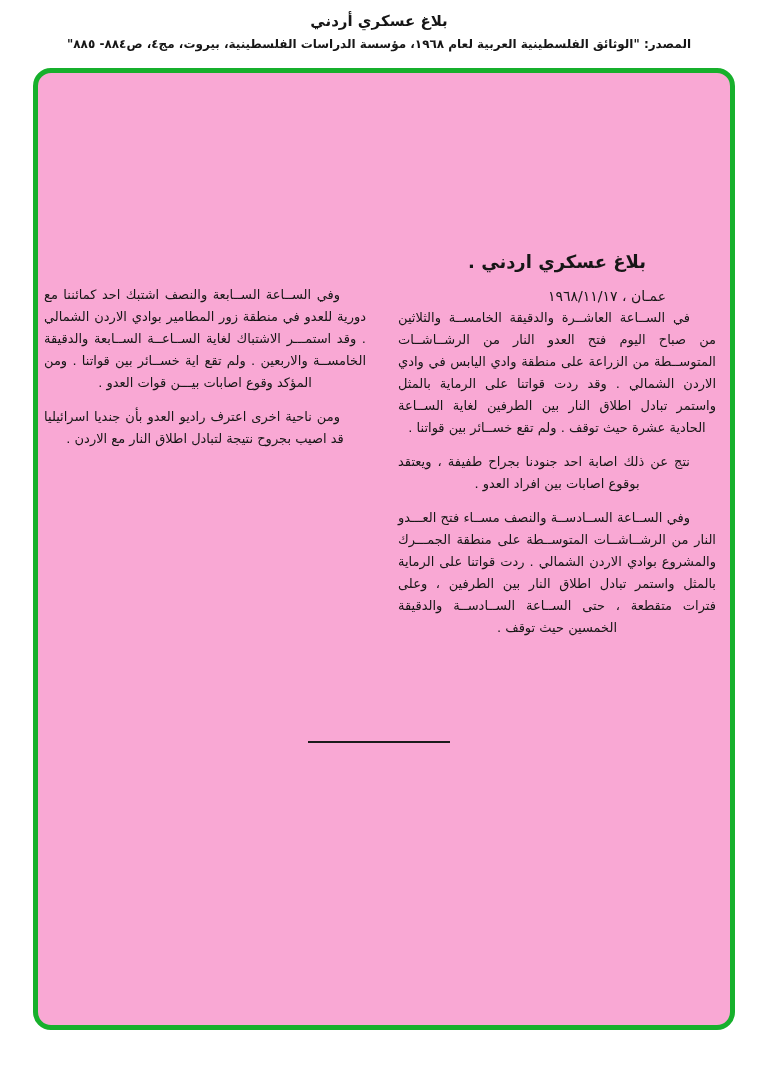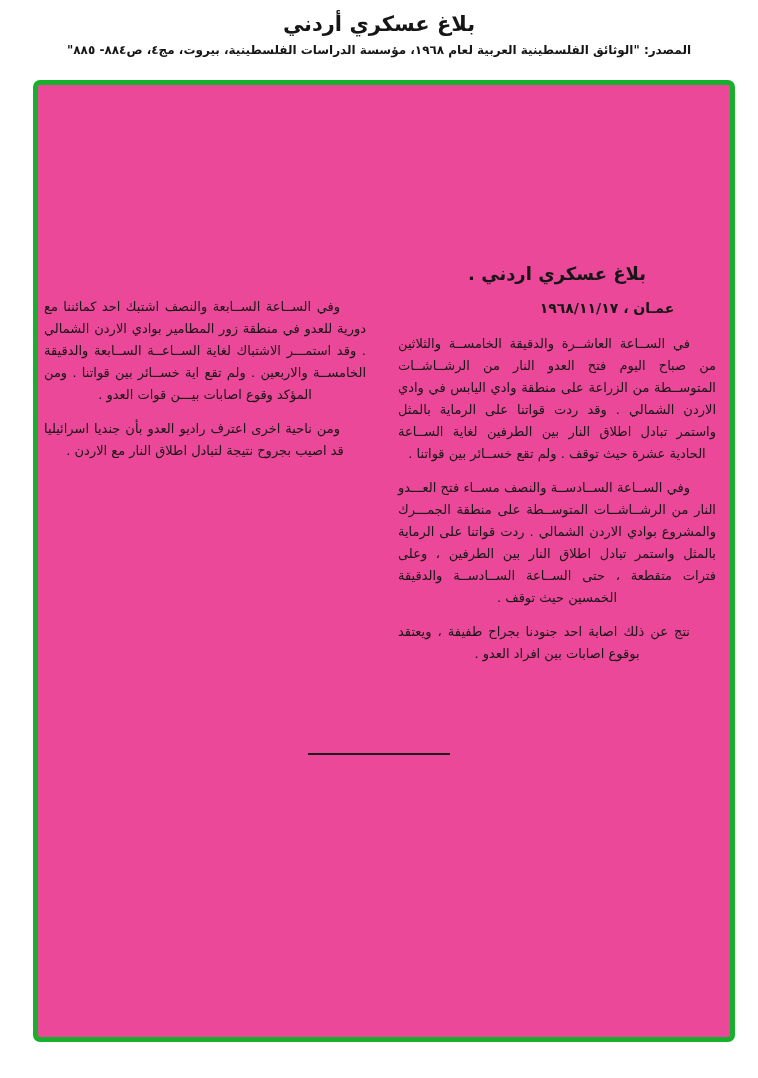--- a/index.html
+++ b/index.html
@@ -22,39 +22,39 @@
   }
   
   .top-header {
     position: absolute;
     top: 12px;
     left: 0;
     right: 0;
     text-align: center;
   }
   .top-title {
-    font-size: 21px;
+    font-size: 15px;
     font-weight: bold;
   }
   .source-line {
     margin-top: 7px;
     font-size: 12px;
     font-weight: bold;
     white-space: nowrap;
   }
   
   .doc-frame {
     position: absolute;
     left: 33px;
-    top: 80px;
+    top: 68px;
     width: 692px;
     height: 952px;
     border: 5px solid #17b02c;
-    border-radius: 7px;
-    background: #ec4899;
+    border-radius: 18px;
+    background: #f9a8d4;
   }
   
   .col {
     position: absolute;
     font-size: 13px;
     line-height: 22px;
   }
   .col-right {
     top: 178px;
     right: 14px;
@@ -68,22 +68,20 @@
   .doc-title {
     font-size: 18px;
     font-weight: bold;
     text-align: center;
     margin-bottom: 12px;
   }
   .dateline {
     font-size: 14px;
     text-align: center;
     padding-left: 100px;
-    margin-bottom: 14px;
-    font-weight: bold;
   }
   .news-header {
     font-size: 13.5px;
     text-align: center;
     padding-left: 40px;
     margin-bottom: 22px;
   }
   .para {
     margin: 0 0 12px 0;
     text-align: justify;
@@ -110,22 +108,22 @@
     <div class="top-title">بلاغ عسكري أردني</div>
     <div class="source-line">المصدر: "الوثائق الفلسطينية العربية لعام ١٩٦٨، مؤسسة الدراسات الفلسطينية، بيروت، مج٤، ص٨٨٤- ٨٨٥"</div>
   </div>
 
   <div class="doc-frame">
 
     <div class="col col-right">
       <div class="doc-title">بلاغ عسكري اردني .</div>
       <div class="dateline">عمـان ، ١٩٦٨/١١/١٧</div>
       <p class="para">في الســاعة العاشــرة والدقيقة الخامســة والثلاثين من صباح اليوم فتح العدو النار من الرشــاشــات المتوســطة من الزراعة على منطقة وادي اليابس في وادي الاردن الشمالي . وقد ردت قواتنا على الرماية بالمثل واستمر تبادل اطلاق النار بين الطرفين لغاية الســاعة الحادية عشرة حيث توقف . ولم تقع خســائر بين قواتنا .</p>
+      <p class="para">نتج عن ذلك اصابة احد جنودنا بجراح طفيفة ، ويعتقد بوقوع اصابات بين افراد العدو .</p>
       <p class="para">وفي الســاعة الســادســة والنصف مســاء فتح العـــدو النار من الرشــاشــات المتوســطة على منطقة الجمـــرك والمشروع بوادي الاردن الشمالي . ردت قواتنا على الرماية بالمثل واستمر تبادل اطلاق النار بين الطرفين ، وعلى فترات متقطعة ، حتى الســاعة الســادســة والدقيقة الخمسين حيث توقف .</p>
-      <p class="para">نتج عن ذلك اصابة احد جنودنا بجراح طفيفة ، ويعتقد بوقوع اصابات بين افراد العدو .</p>
     </div>
 
     <div class="col col-left">
       <p class="para">وفي الســاعة الســابعة والنصف اشتبك احد كمائننا مع دورية للعدو في منطقة زور المطامير بوادي الاردن الشمالي . وقد استمـــر الاشتباك لغاية الســاعــة الســابعة والدقيقة الخامســة والاربعين . ولم تقع اية خســائر بين قواتنا . ومن المؤكد وقوع اصابات بيـــن قوات العدو .</p>
       <p class="para">ومن ناحية اخرى اعترف راديو العدو بأن جنديا اسرائيليا قد اصيب بجروح نتيجة لتبادل اطلاق النار مع الاردن .</p>
     </div>
 
     <div class="divider"></div>
 
   </div>

